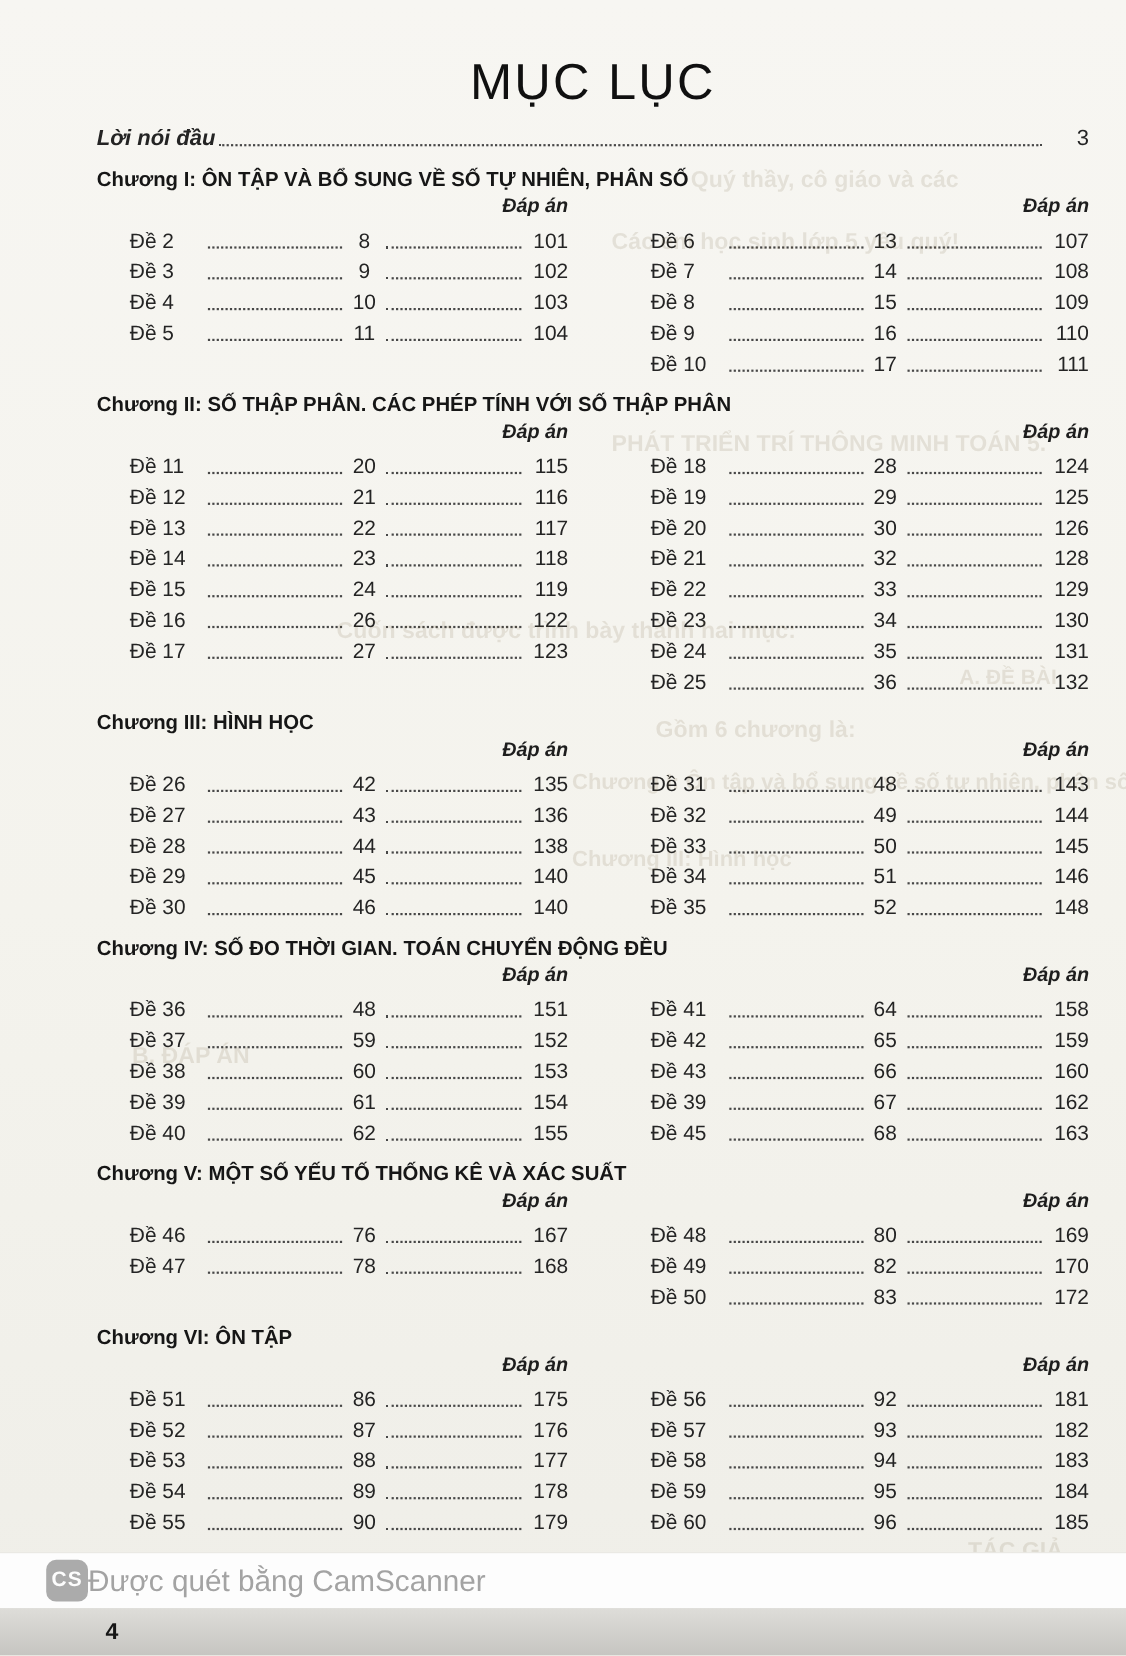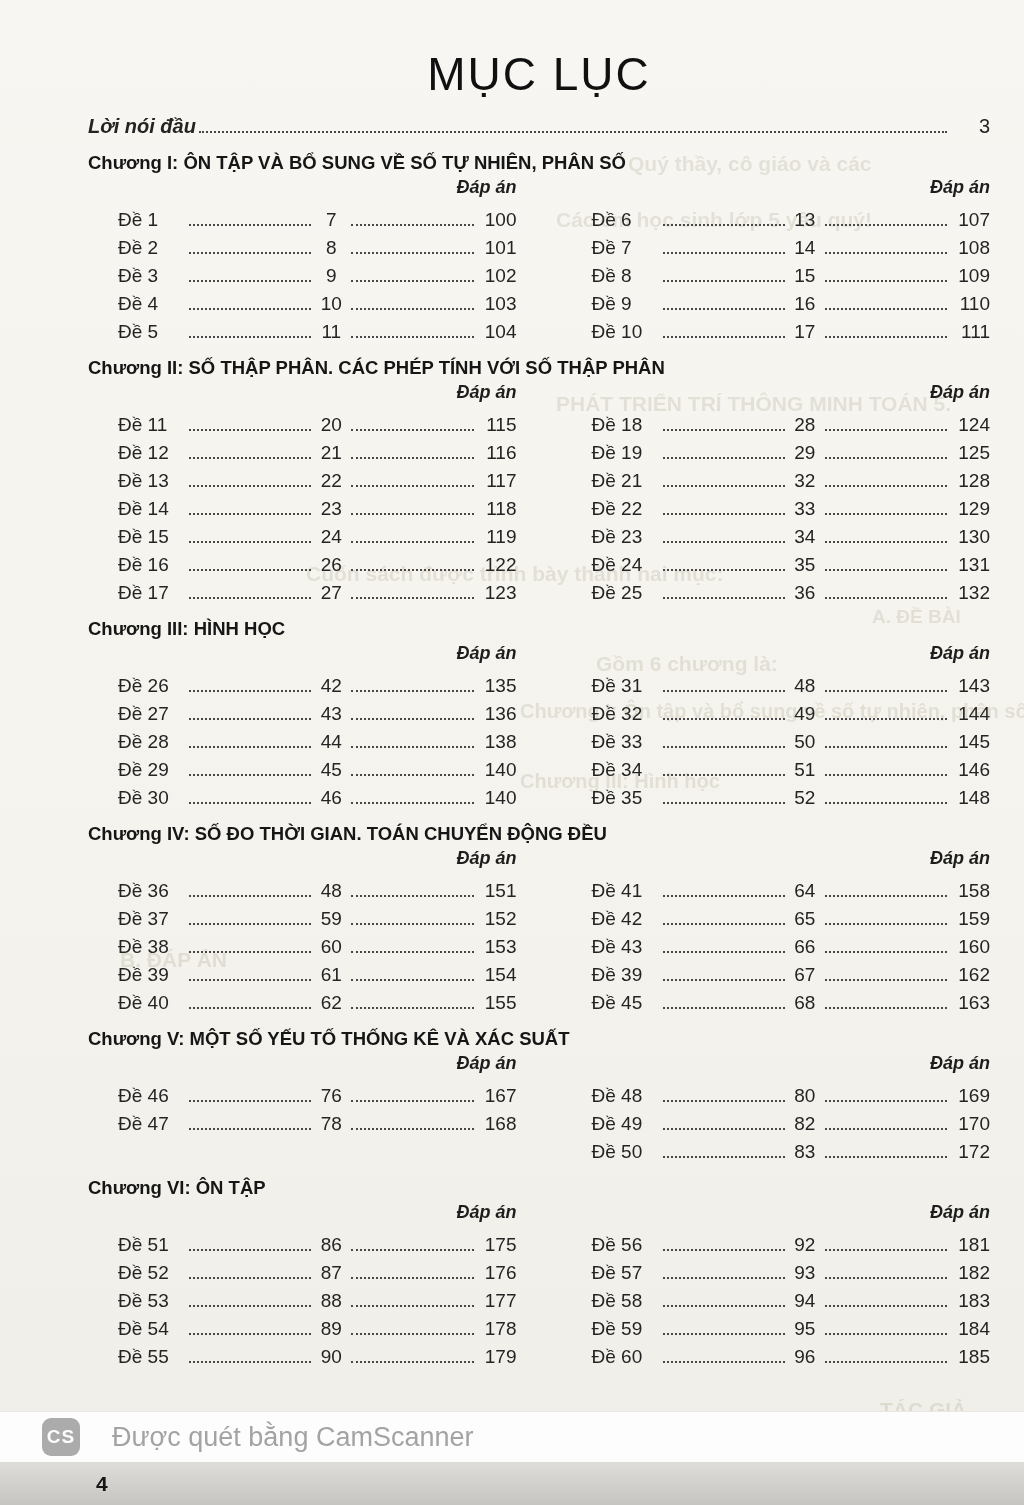--- a/index.html
+++ b/index.html
@@ -60,21 +60,21 @@
     min-width:18px;
   }
   .num { white-space:nowrap; }
   .num.mid { min-width:34px; text-align:center; }
   .num.end { min-width:40px; text-align:right; }
   .scan-bar {
     position:absolute; left:0; top:1412px;
     width:100%; height:50px;
     background:#fdfdfd;
     display:flex; align-items:center;
-    padding-left:42px; gap:32px;
+    padding-left:42px; gap:0;
     box-shadow:0 -1px 0 #e9e8e4, 0 1px 0 #e2e1dd;
     z-index:3;
   }
   .cs-logo {
     width:38px; height:38px;
     background:#ababab;
     border-radius:9px;
     color:#fdfdfd;
     font-weight:bold; font-size:19px;
     display:flex; align-items:center; justify-content:center;
@@ -116,27 +116,20 @@
   <div id="chapters">
       <section class="chapter">
         <h2 class="chapter-title">Chương I: ÔN TẬP VÀ BỔ SUNG VỀ SỐ TỰ NHIÊN, PHÂN SỐ</h2>
         <div class="dapan-row">
           <span class="dapan col-left">Đáp án</span>
           <span class="dapan col-right">Đáp án</span>
         </div>
         <div class="columns">
           <div class="col left">
             <div class="row">
-              <span class="label">Đề 1</span>
-              <span class="leader"></span>
-              <span class="num mid">7</span>
-              <span class="leader"></span>
-              <span class="num end">100</span>
-            </div>
-            <div class="row">
               <span class="label">Đề 2</span>
               <span class="leader"></span>
               <span class="num mid">8</span>
               <span class="leader"></span>
               <span class="num end">101</span>
             </div>
             <div class="row">
               <span class="label">Đề 3</span>
               <span class="leader"></span>
               <span class="num mid">9</span>
@@ -262,20 +255,27 @@
               <span class="num mid">28</span>
               <span class="leader"></span>
               <span class="num end">124</span>
             </div>
             <div class="row">
               <span class="label">Đề 19</span>
               <span class="leader"></span>
               <span class="num mid">29</span>
               <span class="leader"></span>
               <span class="num end">125</span>
+            </div>
+            <div class="row">
+              <span class="label">Đề 20</span>
+              <span class="leader"></span>
+              <span class="num mid">30</span>
+              <span class="leader"></span>
+              <span class="num end">126</span>
             </div>
             <div class="row">
               <span class="label">Đề 21</span>
               <span class="leader"></span>
               <span class="num mid">32</span>
               <span class="leader"></span>
               <span class="num end">128</span>
             </div>
             <div class="row">
               <span class="label">Đề 22</span>

